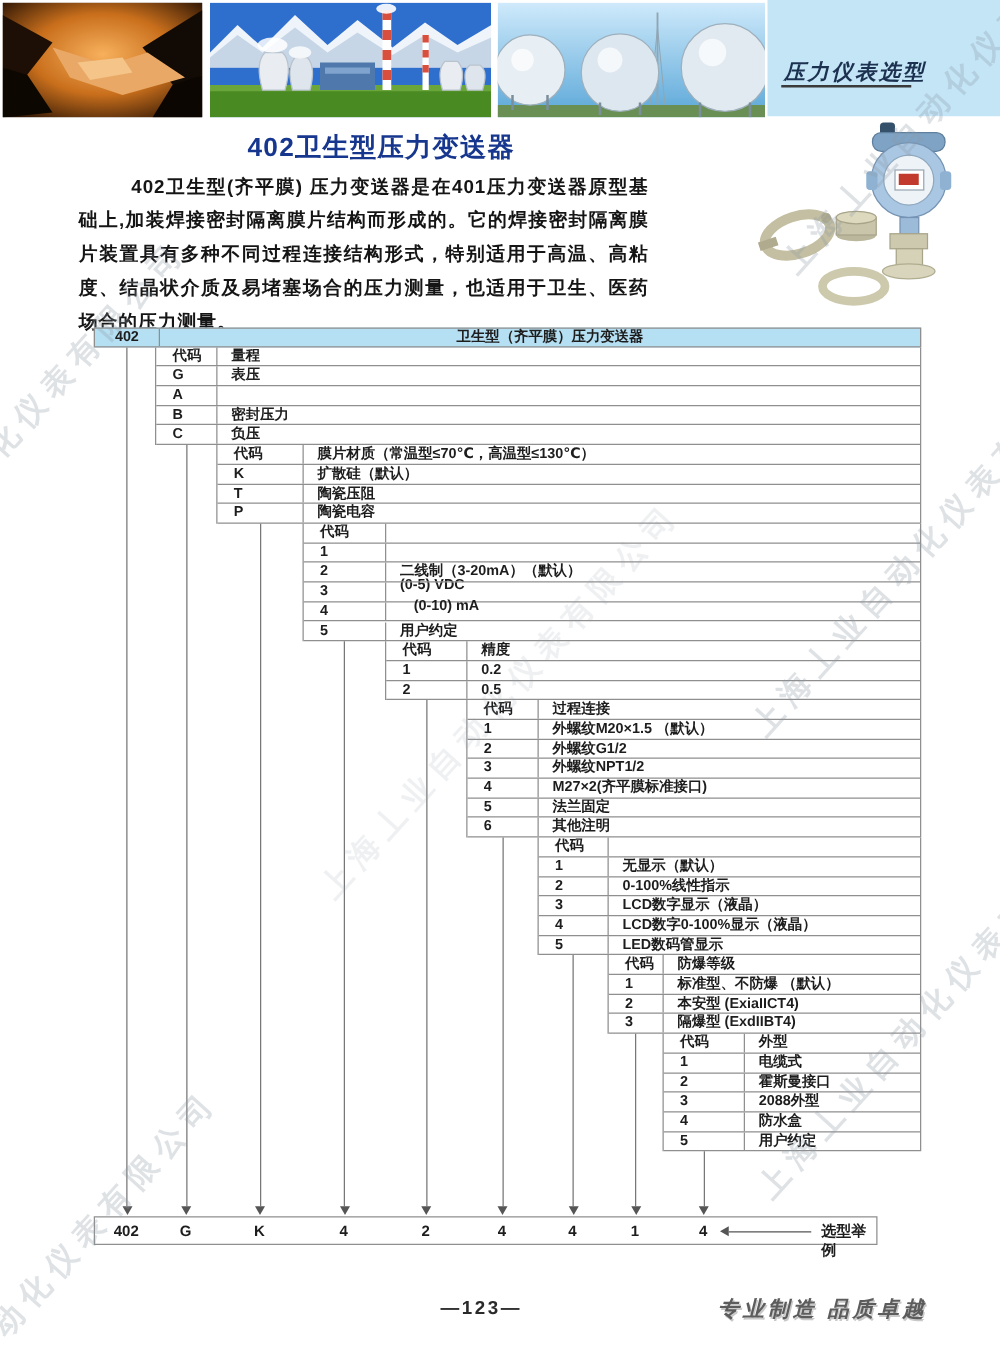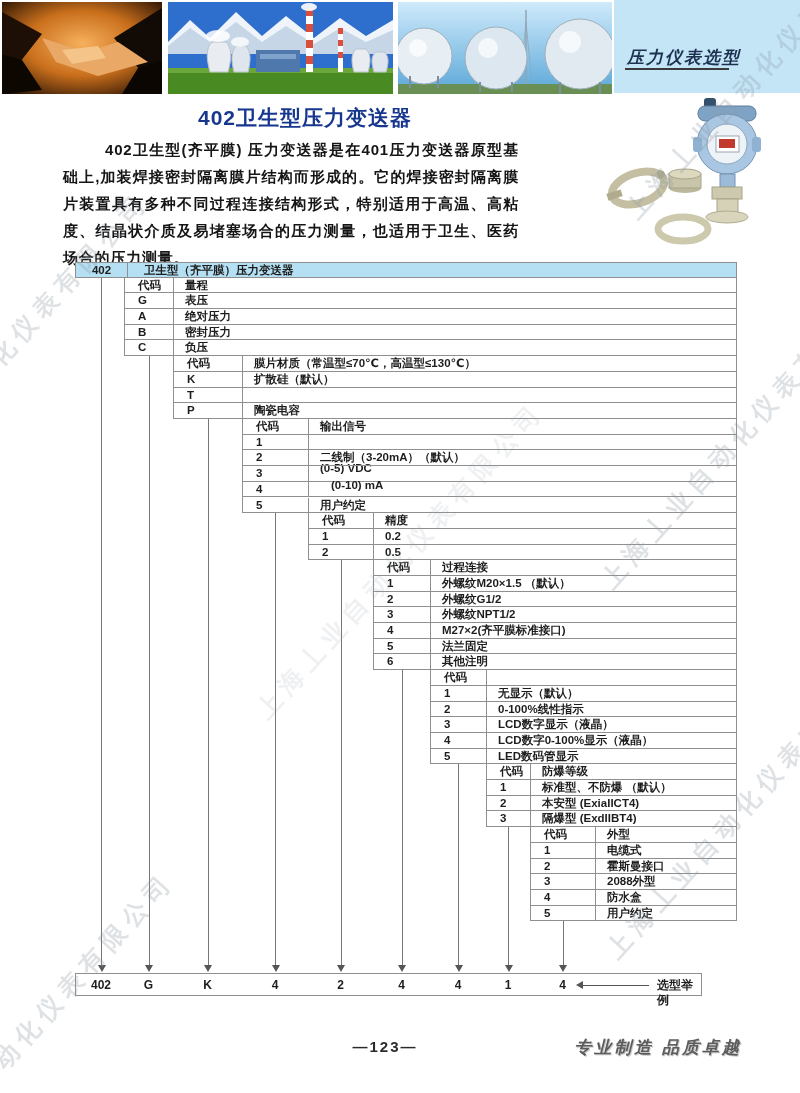--- a/index.html
+++ b/index.html
@@ -142,34 +142,33 @@
       <rect x="6" y="88" width="15" height="7" fill="#b0ab8e"></rect>
       <circle cx="64" cy="86" r="4" fill="#b0ab8e"></circle>
     </g>
     <ellipse cx="83" cy="133" rx="25" ry="12" fill="none" stroke="#cdc9ad" stroke-width="7"></ellipse>
   </svg>
 </div>
 
 <div id="table-layer">
     <div style="position: absolute; box-sizing: border-box; left: 75px; top: 262px; width: 662px; height: 15.7px; background: rgb(181, 223, 242); border: 1px solid rgb(143, 143, 143);">
       <div style="position: absolute; box-sizing: border-box; left: 0px; top: 0px; width: 52px; height: 100%; border-right: 1px solid rgb(143, 143, 143); text-align: center; font-weight: 700;">402</div>
-      <div style="position: absolute; box-sizing: border-box; left: 52px; top: 0px; right: 0px; height: 100%; padding-left: 16px; font-weight: 700; white-space: nowrap;">卫生型（齐平膜）压力变送器</div>
+      <div style="position: absolute; box-sizing: border-box; left: 52px; top: 0px; right: 0px; height: 100%; padding-left: 16px; font-weight: 700; white-space: nowrap; text-align: center;">卫生型（齐平膜）压力变送器</div>
     </div>
     <div style="position: absolute; box-sizing: border-box; left: 124px; top: 277.7px; width: 613px; height: 78.5px; border-left: 1px solid rgb(143, 143, 143); border-right: 1px solid rgb(143, 143, 143);">
       <div style="position: absolute; box-sizing: border-box; left: 0px; top: 0px; width: 100%; height: 15.7px; border-bottom: 1px solid rgb(143, 143, 143);">
         <div style="position: absolute; box-sizing: border-box; left: 0px; top: 0px; width: 49px; height: 100%; border-right: 1px solid rgb(143, 143, 143); padding-left: 13px;">代码</div>
         <div style="position: absolute; box-sizing: border-box; left: 49px; top: 0px; right: 0px; height: 100%; padding-left: 11px; white-space: nowrap;">量程</div>
       </div>
       <div style="position: absolute; box-sizing: border-box; left: 0px; top: 15.7px; width: 100%; height: 15.7px; border-bottom: 1px solid rgb(143, 143, 143);">
         <div style="position: absolute; box-sizing: border-box; left: 0px; top: 0px; width: 49px; height: 100%; border-right: 1px solid rgb(143, 143, 143); padding-left: 13px;">G</div>
         <div style="position: absolute; box-sizing: border-box; left: 49px; top: 0px; right: 0px; height: 100%; padding-left: 11px; white-space: nowrap;">表压</div>
       </div>
       <div style="position: absolute; box-sizing: border-box; left: 0px; top: 31.4px; width: 100%; height: 15.7px; border-bottom: 1px solid rgb(143, 143, 143);">
         <div style="position: absolute; box-sizing: border-box; left: 0px; top: 0px; width: 49px; height: 100%; border-right: 1px solid rgb(143, 143, 143); padding-left: 13px;">A</div>
-        <div style="position: absolute; box-sizing: border-box; left: 49px; top: 0px; right: 0px; height: 100%; padding-left: 11px; white-space: nowrap;">绝对压力</div>
       </div>
       <div style="position: absolute; box-sizing: border-box; left: 0px; top: 47.1px; width: 100%; height: 15.7px; border-bottom: 1px solid rgb(143, 143, 143);">
         <div style="position: absolute; box-sizing: border-box; left: 0px; top: 0px; width: 49px; height: 100%; border-right: 1px solid rgb(143, 143, 143); padding-left: 13px;">B</div>
         <div style="position: absolute; box-sizing: border-box; left: 49px; top: 0px; right: 0px; height: 100%; padding-left: 11px; white-space: nowrap;">密封压力</div>
       </div>
       <div style="position: absolute; box-sizing: border-box; left: 0px; top: 62.8px; width: 100%; height: 15.7px; border-bottom: 1px solid rgb(143, 143, 143);">
         <div style="position: absolute; box-sizing: border-box; left: 0px; top: 0px; width: 49px; height: 100%; border-right: 1px solid rgb(143, 143, 143); padding-left: 13px;">C</div>
         <div style="position: absolute; box-sizing: border-box; left: 49px; top: 0px; right: 0px; height: 100%; padding-left: 11px; white-space: nowrap;">负压</div>
       </div>
     </div>
@@ -177,30 +176,30 @@
       <div style="position: absolute; box-sizing: border-box; left: 0px; top: 0px; width: 100%; height: 15.7px; border-bottom: 1px solid rgb(143, 143, 143);">
         <div style="position: absolute; box-sizing: border-box; left: 0px; top: 0px; width: 69px; height: 100%; border-right: 1px solid rgb(143, 143, 143); padding-left: 13px;">代码</div>
         <div style="position: absolute; box-sizing: border-box; left: 69px; top: 0px; right: 0px; height: 100%; padding-left: 11px; white-space: nowrap;">膜片材质（常温型≤70℃，高温型≤130℃）</div>
       </div>
       <div style="position: absolute; box-sizing: border-box; left: 0px; top: 15.7px; width: 100%; height: 15.7px; border-bottom: 1px solid rgb(143, 143, 143);">
         <div style="position: absolute; box-sizing: border-box; left: 0px; top: 0px; width: 69px; height: 100%; border-right: 1px solid rgb(143, 143, 143); padding-left: 13px;">K</div>
         <div style="position: absolute; box-sizing: border-box; left: 69px; top: 0px; right: 0px; height: 100%; padding-left: 11px; white-space: nowrap;">扩散硅（默认）</div>
       </div>
       <div style="position: absolute; box-sizing: border-box; left: 0px; top: 31.4px; width: 100%; height: 15.7px; border-bottom: 1px solid rgb(143, 143, 143);">
         <div style="position: absolute; box-sizing: border-box; left: 0px; top: 0px; width: 69px; height: 100%; border-right: 1px solid rgb(143, 143, 143); padding-left: 13px;">T</div>
+        <div style="position: absolute; box-sizing: border-box; left: 69px; top: 0px; right: 0px; height: 100%; padding-left: 11px; white-space: nowrap;">陶瓷压阻</div>
       </div>
       <div style="position: absolute; box-sizing: border-box; left: 0px; top: 47.1px; width: 100%; height: 15.7px; border-bottom: 1px solid rgb(143, 143, 143);">
         <div style="position: absolute; box-sizing: border-box; left: 0px; top: 0px; width: 69px; height: 100%; border-right: 1px solid rgb(143, 143, 143); padding-left: 13px;">P</div>
         <div style="position: absolute; box-sizing: border-box; left: 69px; top: 0px; right: 0px; height: 100%; padding-left: 11px; white-space: nowrap;">陶瓷电容</div>
       </div>
     </div>
     <div style="position: absolute; box-sizing: border-box; left: 242px; top: 419px; width: 495px; height: 94.2px; border-left: 1px solid rgb(143, 143, 143); border-right: 1px solid rgb(143, 143, 143);">
       <div style="position: absolute; box-sizing: border-box; left: 0px; top: 0px; width: 100%; height: 15.7px; border-bottom: 1px solid rgb(143, 143, 143);">
         <div style="position: absolute; box-sizing: border-box; left: 0px; top: 0px; width: 66px; height: 100%; border-right: 1px solid rgb(143, 143, 143); padding-left: 13px;">代码</div>
-        <div style="position: absolute; box-sizing: border-box; left: 66px; top: 0px; right: 0px; height: 100%; padding-left: 11px; white-space: nowrap;">输出信号</div>
       </div>
       <div style="position: absolute; box-sizing: border-box; left: 0px; top: 15.7px; width: 100%; height: 15.7px; border-bottom: 1px solid rgb(143, 143, 143);">
         <div style="position: absolute; box-sizing: border-box; left: 0px; top: 0px; width: 66px; height: 100%; border-right: 1px solid rgb(143, 143, 143); padding-left: 13px;">1</div>
         <div style="position: absolute; box-sizing: border-box; left: 66px; top: 0px; right: 0px; height: 100%; padding-left: 11px; white-space: nowrap; margin-top: 26px;">(0-5) VDC</div>
       </div>
       <div style="position: absolute; box-sizing: border-box; left: 0px; top: 31.4px; width: 100%; height: 15.7px; border-bottom: 1px solid rgb(143, 143, 143);">
         <div style="position: absolute; box-sizing: border-box; left: 0px; top: 0px; width: 66px; height: 100%; border-right: 1px solid rgb(143, 143, 143); padding-left: 13px;">2</div>
         <div style="position: absolute; box-sizing: border-box; left: 66px; top: 0px; right: 0px; height: 100%; padding-left: 11px; white-space: nowrap;">二线制（3-20mA）（默认）</div>
       </div>
       <div style="position: absolute; box-sizing: border-box; left: 0px; top: 47.1px; width: 100%; height: 15.7px; border-bottom: 1px solid rgb(143, 143, 143);">

